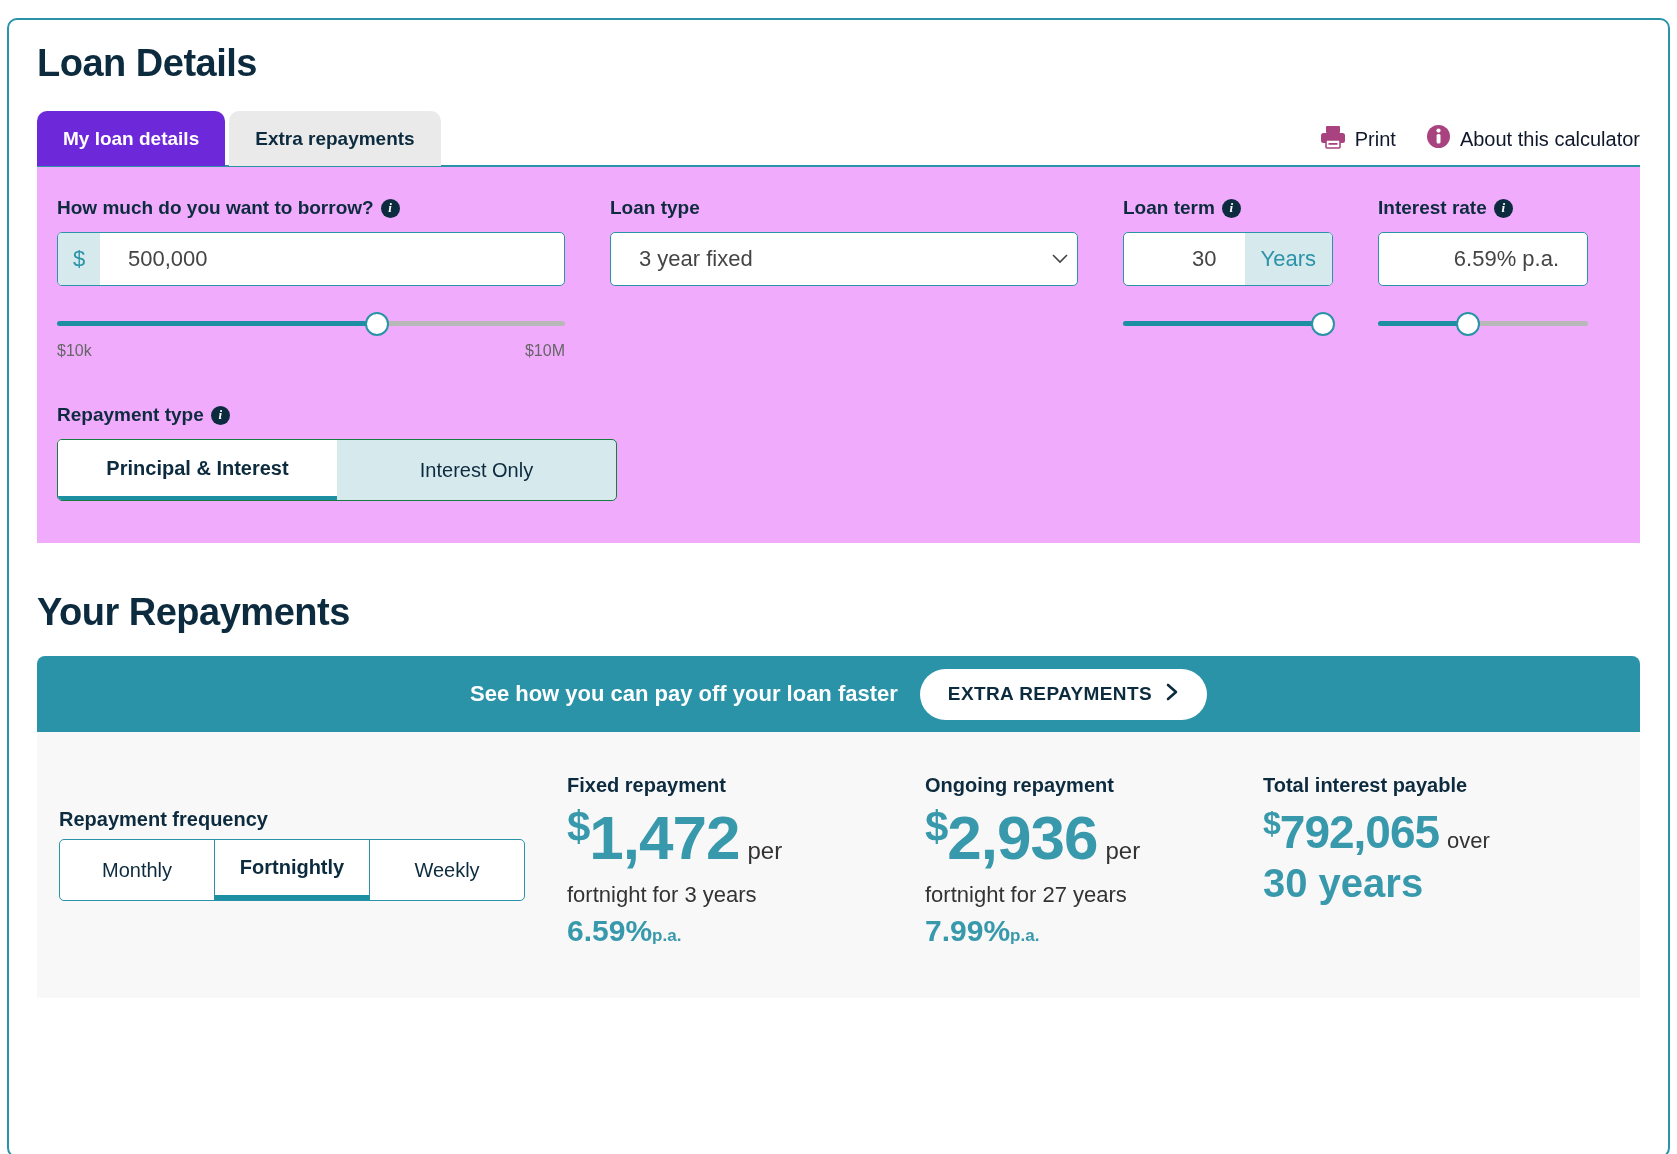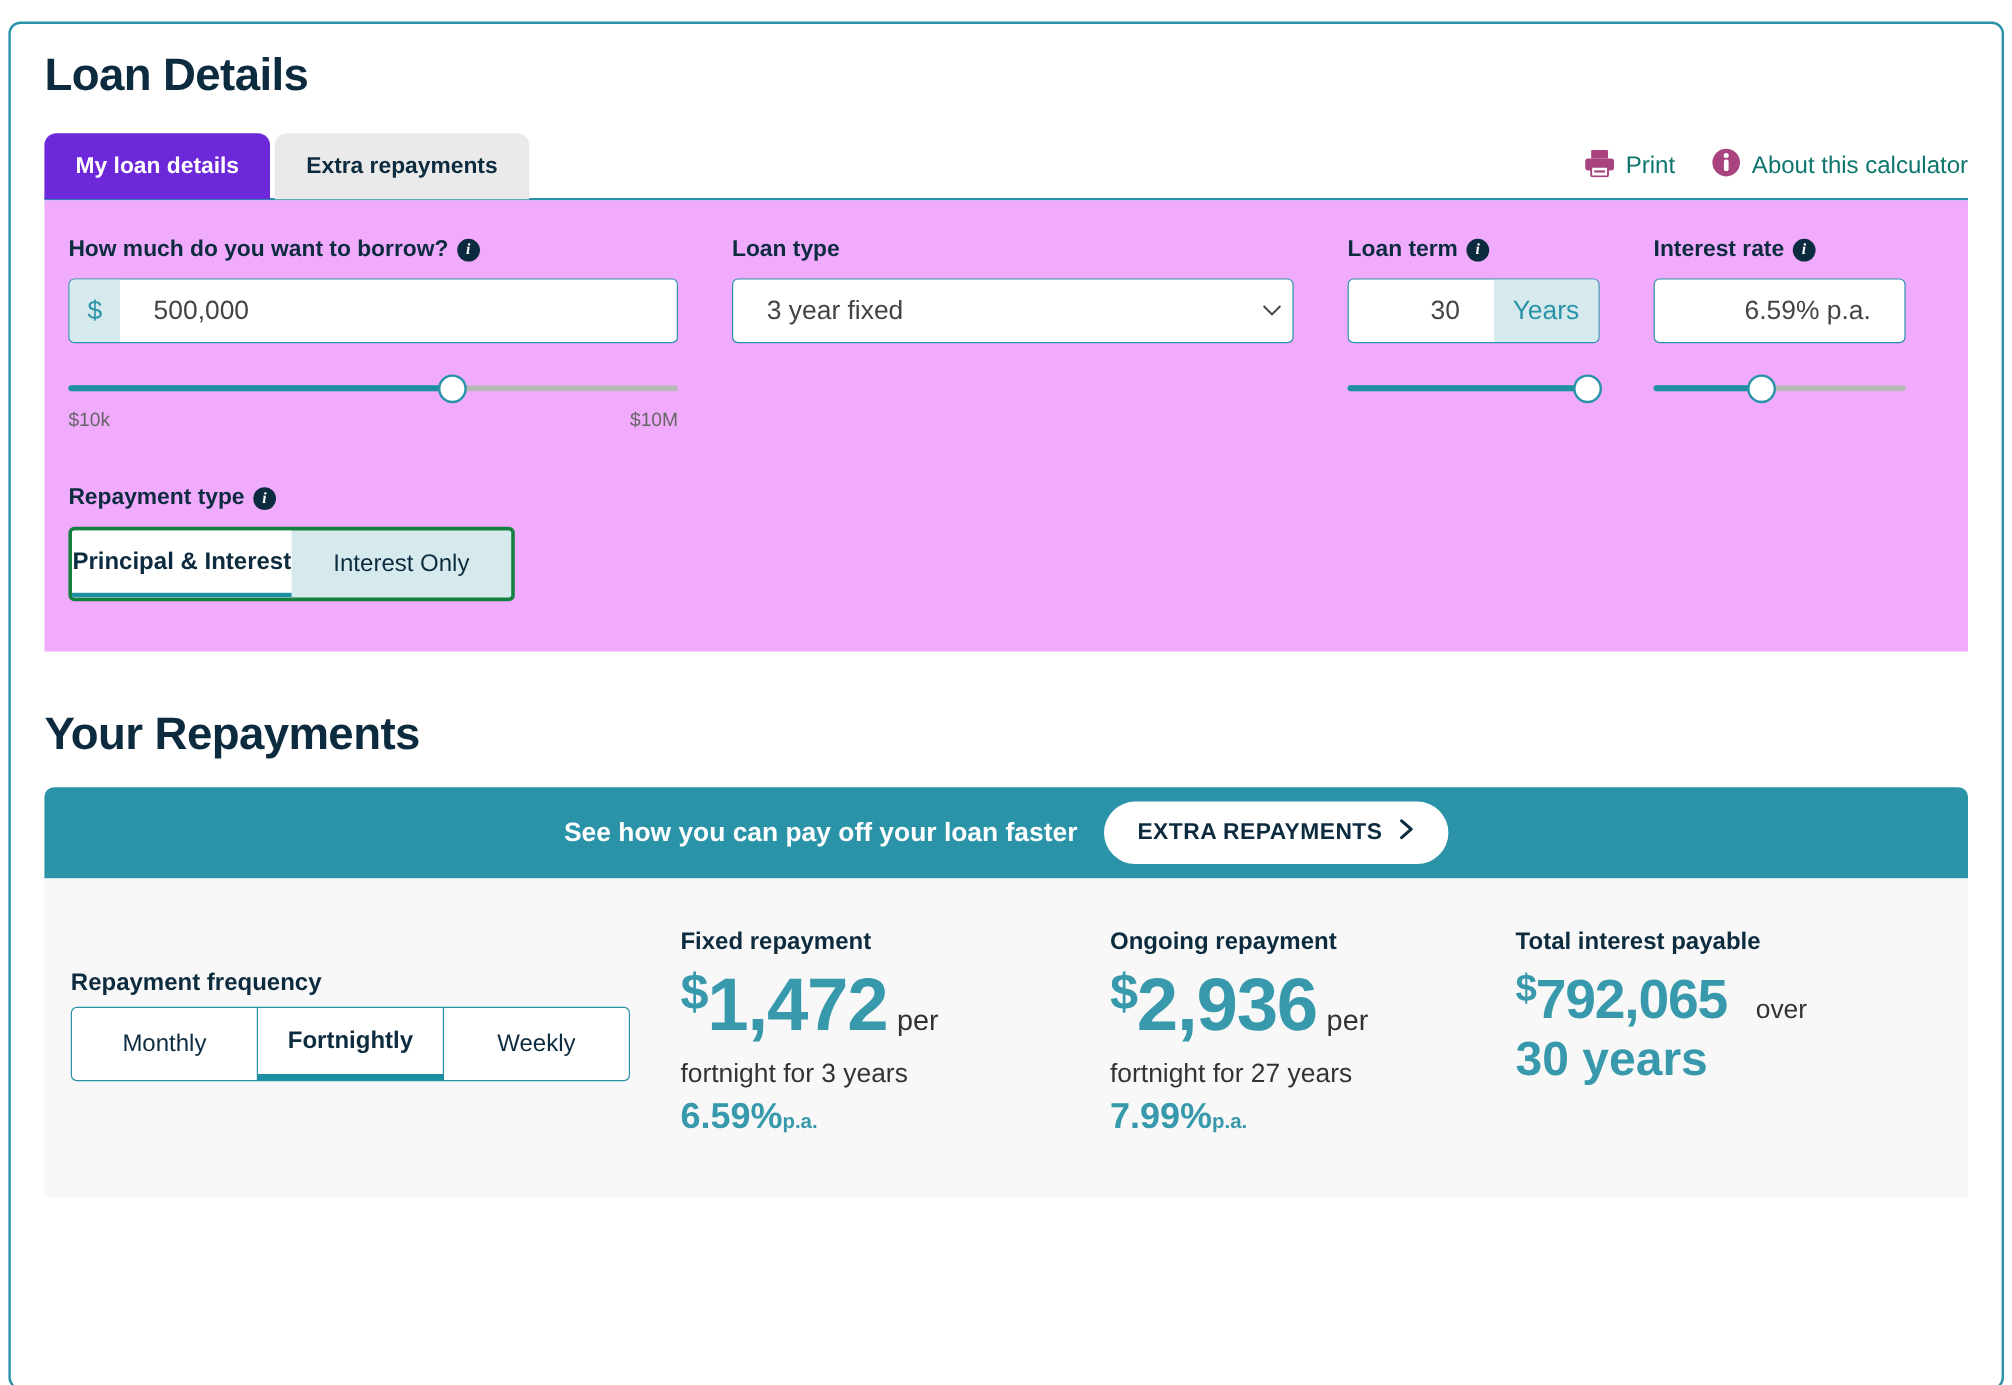--- a/index.html
+++ b/index.html
@@ -29,21 +29,21 @@
     font-size: 19px; font-weight: bold; cursor: pointer; line-height: 1;
   }
   .tab.active { background: #6d28d9; color: #ffffff; }
   .tab.inactive { background: #eaeaea; color: #0d2b3e; }
   .tabs-right {
     margin-left: auto; display: flex; align-items: center;
     gap: 30px; padding-bottom: 12px;
   }
   .link-mag {
     display: flex; align-items: center; gap: 9px;
-    color: #0f766e; font-size: 20px; cursor: pointer;
+    color: #0f172a; font-size: 20px; cursor: pointer;
   }
   .tabline { height: 2px; background: #2a93a8; margin-top: -1px; }
 
   
   .panel { background: #f0abfc; padding: 30px 20px 42px 20px; }
   .grid {
     display: grid;
     grid-template-columns: 508px 45px 468px 45px 210px 45px 210px;
     align-items: start;
   }
@@ -97,22 +97,22 @@
     border-radius: 50%; background: #ffffff; border: 2px solid #2a93a8;
     transform: translateX(-12px);
   }
   .slider-ends {
     display: flex; justify-content: space-between;
     font-size: 16px; color: #666666; margin-top: 6px;
   }
 
   
   .seg {
-    display: flex; border: 3px solid #15803d; border-radius: 5px;
-    overflow: hidden; background: #d6e9ed; width: 372px; height: 62px;
+    display: flex; border: 1px solid #15803d; border-radius: 5px;
+    overflow: hidden; background: #d6e9ed; width: 560px; height: 62px;
   }
   .seg-item {
     flex: 1; display: flex; align-items: center; justify-content: center;
     font-size: 20px; color: #0d2b3e; cursor: pointer; position: relative;
   }
   .seg-item.active {
     background: #ffffff; font-weight: bold;
     border-bottom: 4px solid #1d8fa3;
   }
 
@@ -161,21 +161,21 @@
   }
   .amt .dollar { font-size: 42px; vertical-align: top; }
   .per { font-size: 24px; color: #333333; margin-left: 8px; }
   .sub { font-size: 22px; color: #333333; margin-top: 12px; }
   .rate-line { display: flex; align-items: baseline; margin-top: 6px; }
   .rate { font-size: 30px; font-weight: bold; color: #3799ab; }
   .rate-pa { font-size: 17px; font-weight: bold; color: #3799ab; }
 
   .tot-amount { font-size: 46px; font-weight: bold; color: #3799ab; letter-spacing: -1px; }
   .tot-amount .dollar { font-size: 32px; vertical-align: top; }
-  .tot-over { font-size: 22px; color: #333333; margin-left: 24px; }
+  .tot-over { font-size: 22px; color: #333333; margin-left: 8px; }
   .tot-years { font-size: 40px; font-weight: bold; color: #3799ab; margin-top: 2px; }
 </style>
 </head>
 <body>
 
 <div class="frame">
  <div class="page">
 
   <div class="page-title">Loan Details</div>
 

